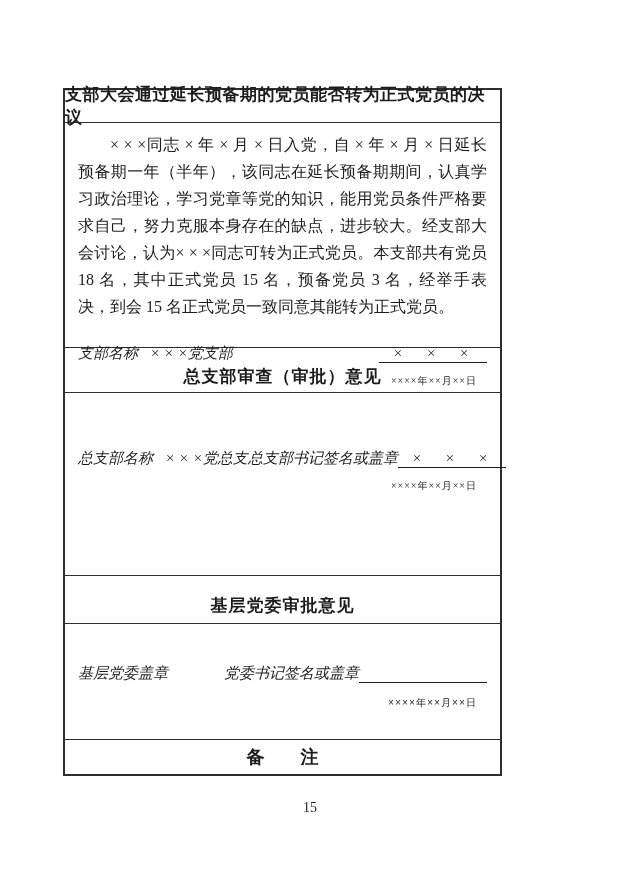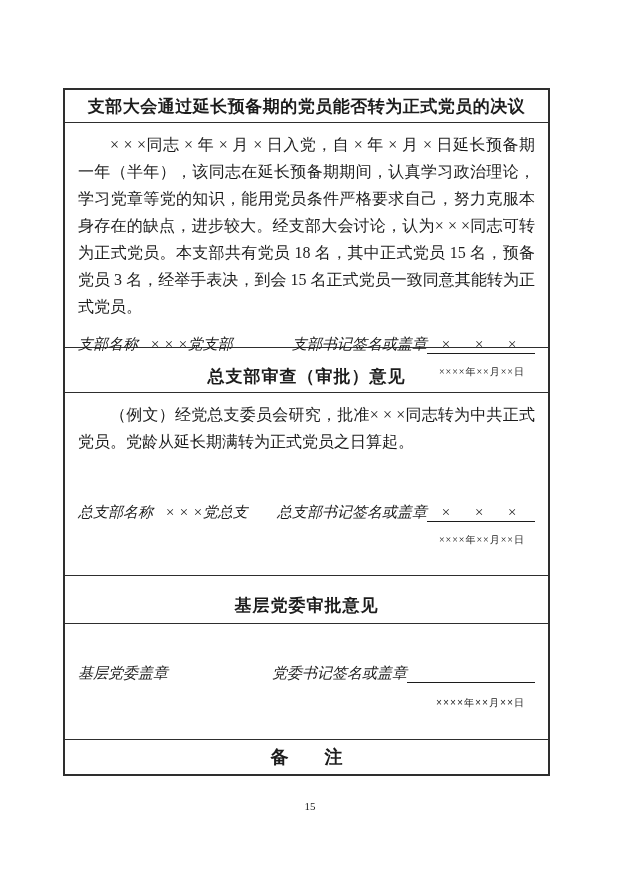--- a/index.html
+++ b/index.html
@@ -16,21 +16,21 @@
     position:relative;
   }
   .page{
     position:relative;
     width:620px;height:876px;
     background:var(--page-bg);
   }
   .form{
     position:absolute;
     left:63px;top:88px;
-    width:487px;
+    width:439px;
     border:2px solid var(--border);
   }
   .row{border-bottom:1px solid var(--border);}
   .row:last-child{border-bottom:none;}
   .title-row{
     height:33px;
     display:flex;align-items:center;justify-content:center;
     font-weight:bold;
     font-size:17px;
     letter-spacing:0.5px;
@@ -59,21 +59,21 @@
     line-height:27px;
     text-indent:2em;
     text-align:justify;
   }
   .sig-row{
     display:flex;
     align-items:flex-end;
     font-size:15px;
     white-space:nowrap;
   }
-  .sec1 .sig-row{margin-top:15px;}
+  .sec1 .sig-row{margin-top:24px;}
   .sec2 .sig-row{margin-top:48px;}
   .sec3 .sig-row{margin-top:32px;}
   .kai{font-style:italic;}
   .name-val{margin-left:12px;}
   .right-group{
     margin-left:auto;
     display:flex;
     align-items:flex-end;
   }
   .sig-line{
@@ -92,53 +92,51 @@
     letter-spacing:1px;
   }
   .sec1 .date-row{margin-top:11px;}
   .sec2 .date-row{margin-top:11px;}
   .sec3 .date-row{margin-top:13px;}
   .page-number{
     position:absolute;
     left:0;right:0;
     top:800px;
     text-align:center;
-    font-size:11px;
+    font-size:14px;
   }
 </style>
 </head>
 <body>
 
 <div class="page">
 
   <div class="form">
 
     <div class="row title-row">
       <span>支部大会通过延长预备期的党员能否转为正式党员的决议</span>
     </div>
 
     <div class="row sec sec1">
       <p class="body-text">× × ×同志 × 年 × 月 × 日入党，自 × 年 × 月 × 日延长预备期一年（半年），该同志在延长预备期期间，认真学习政治理论，学习党章等党的知识，能用党员条件严格要求自己，努力克服本身存在的缺点，进步较大。经支部大会讨论，认为× × ×同志可转为正式党员。本支部共有党员 18 名，其中正式党员 15 名，预备党员 3 名，经举手表决，到会 15 名正式党员一致同意其能转为正式党员。</p>
       <div class="sig-row">
         <span class="kai">支部名称</span>
         <span class="kai name-val">× × ×党支部</span>
         <span class="right-group">
-          <span class="kai">支部书记签名或盖章</span>
           <span class="sig-line"><span class="kai">×　×　×</span></span>
         </span>
       </div>
       <div class="date-row">××××年××月××日</div>
     </div>
 
     <div class="row header-row hdr2">
       <span>总支部审查（审批）意见</span>
     </div>
 
     <div class="row sec sec2">
-      <p class="body-text">（例文）经党总支委员会研究，批准× × ×同志转为中共正式党员。党龄从延长期满转为正式党员之日算起。</p>
       <div class="sig-row">
         <span class="kai">总支部名称</span>
         <span class="kai name-val">× × ×党总支</span>
         <span class="right-group">
           <span class="kai">总支部书记签名或盖章</span>
           <span class="sig-line"><span class="kai">×　×　×</span></span>
         </span>
       </div>
       <div class="date-row">××××年××月××日</div>
     </div>

